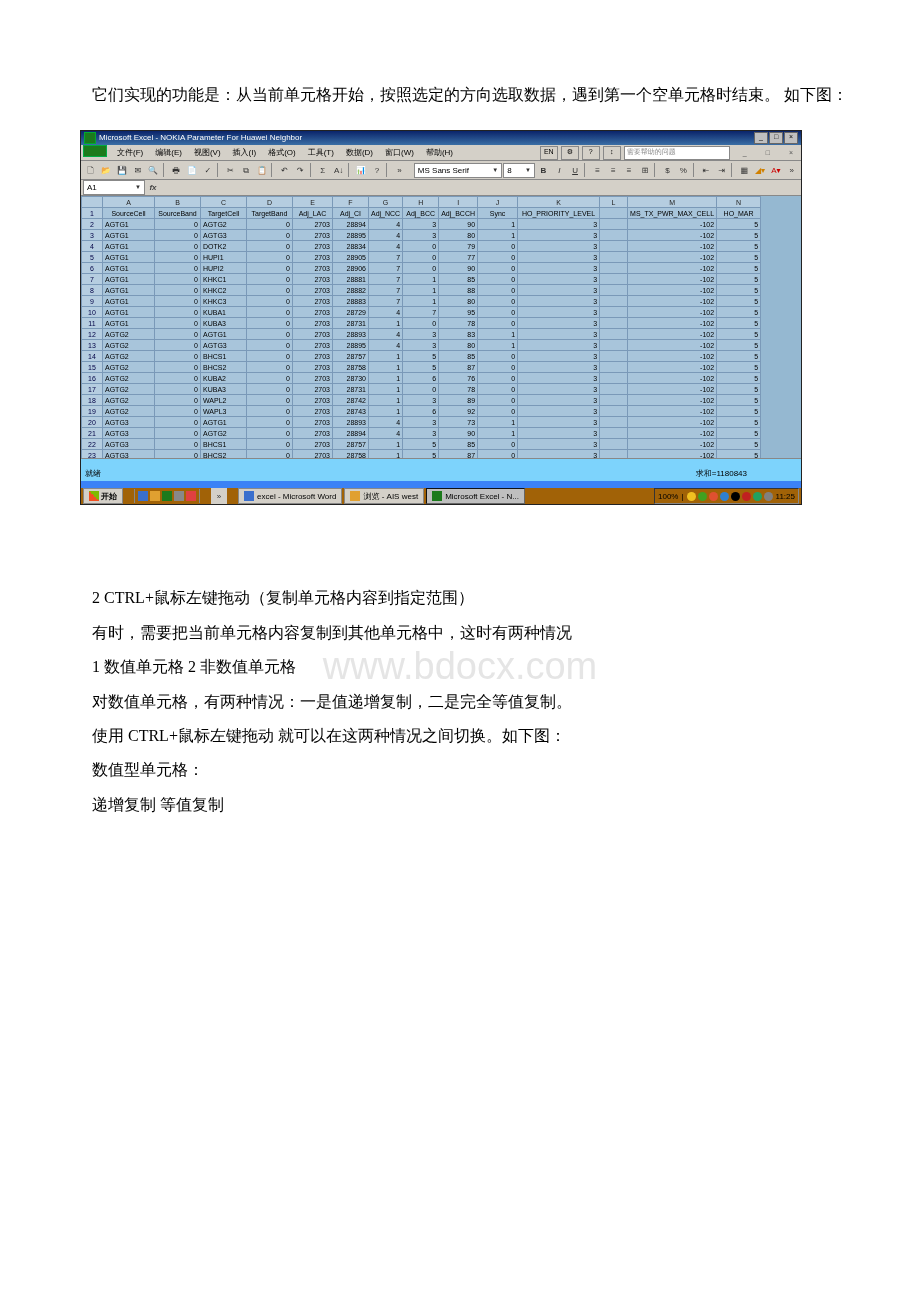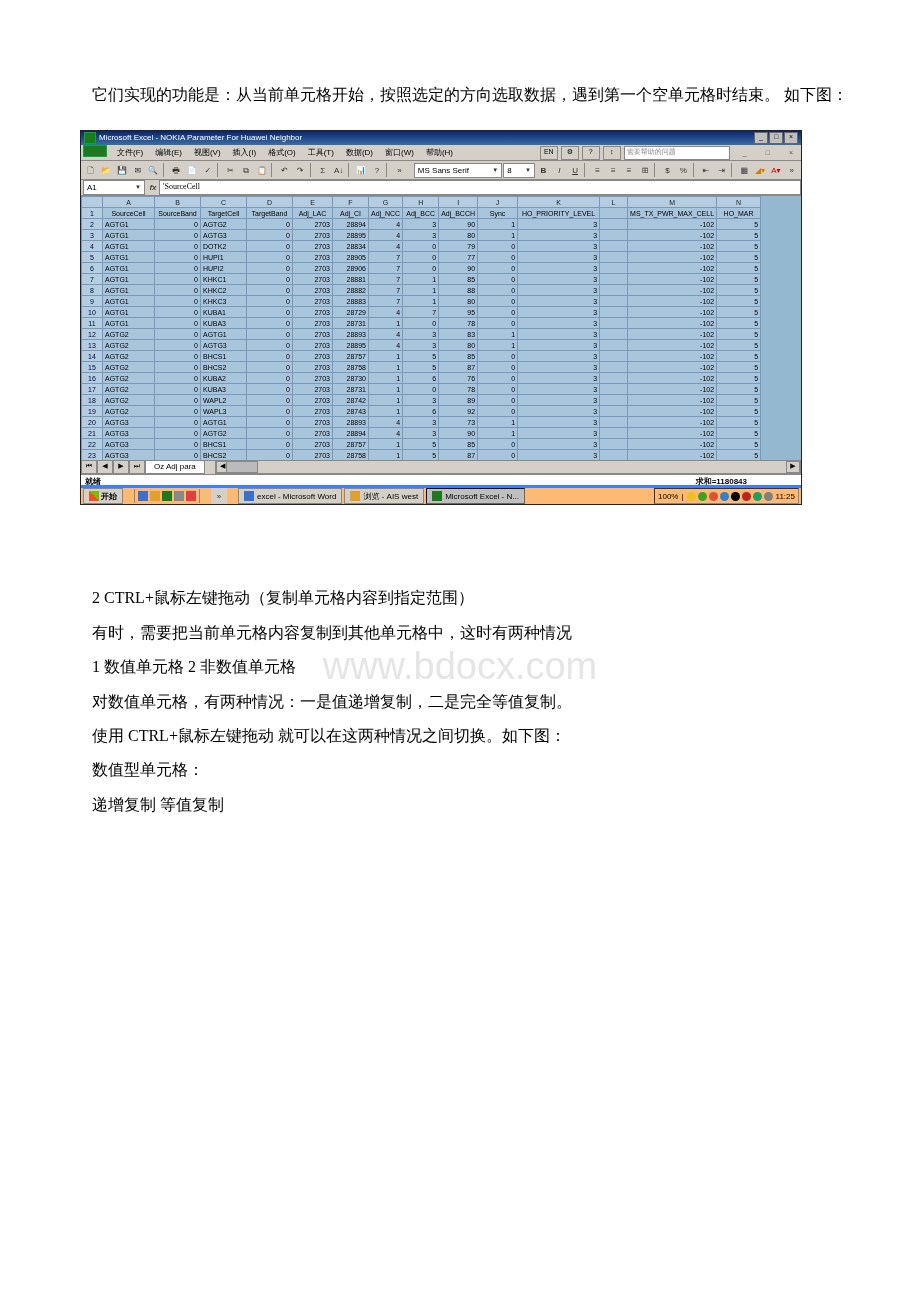--- a/index.html
+++ b/index.html
@@ -138,28 +138,28 @@
   .tabnav{display:flex;}
   .tabnav div{width:14px;height:12px;border:1px solid #888;background:#d4d0c8;text-align:center;line-height:10px;font-size:7px;}
   .wstab{height:12px;padding:0 8px;border:1px solid #888;background:#fff;line-height:11px;}
   .hscroll{flex:1;height:12px;margin-left:10px;background:#d4d0c8;border:1px solid #888;position:relative;}
   .hscroll .th{position:absolute;left:10px;width:30px;height:10px;background:#bbb;border:1px solid #888;top:0;}
   .hscroll .ar{position:absolute;width:12px;height:10px;top:0;background:#d4d0c8;border:1px solid #888;text-align:center;line-height:8px;font-size:7px;}
   .hscroll .ar.l{left:0;} .hscroll .ar.r{right:0;}
   
   .stat{
     position:absolute;left:0;right:0;bottom:16px;height:13px;
-    background:#ffffff;border-top:1px solid #888;font-size:8px;
-    display:flex;align-items:center;padding:0 4px;font-weight:bold;
+    background:#7dd3fc;border-top:1px solid #888;font-size:8px;
+    display:flex;align-items:center;padding:8px 4px;
   }
   .stat .sum{margin-left:auto;margin-right:50px;}
   
   .taskbar{
     position:absolute;left:0;right:0;bottom:0;height:16px;
-    background:#fdba74;border-top:3px solid #3b82f6;
+    background:#a16207;border-top:7px solid #3b82f6;
     display:flex;align-items:center;font-size:8px;padding:0 2px;gap:11px;
   }
   .startbtn{height:14px;padding:0 5px;background:#d4d0c8;border:1px solid #888;display:flex;align-items:center;gap:2px;font-weight:bold;}
   .tray{margin-left:auto;display:flex;align-items:center;gap:3px;border:1px inset #888;height:14px;padding:0 3px;}
   .tico{width:9px;height:9px;border-radius:50%;}
   .taskbtn{height:14px;padding:0 5px;background:#d4d0c8;border:1px solid #888;display:flex;align-items:center;gap:3px;max-width:150px;overflow:hidden;}
   .taskbtn.act{background:#bfbfbf;border:1px inset #666;}
   .qicon{width:10px;height:10px;}
 
   .text-section{
@@ -262,21 +262,20 @@
     <div class="tbtn" style="color:#c00">A▾</div>
     <div class="tbtn">»</div>
   </div>
 
   <div class="fxbar">
     <div class="namebox">
       <span>A1</span>
         <span class="dd">▼</span>
     </div>
     <div class="fxlabel">fx</div>
-    <div class="fxinput">'SourceCell</div>
   </div>
 
   <div class="sheet">
     <table class="ex" id="extbl">
         <colgroup>
           <col style="width:18px">
           <col style="width:52px">
           <col style="width:46px">
           <col style="width:46px">
           <col style="width:46px">

